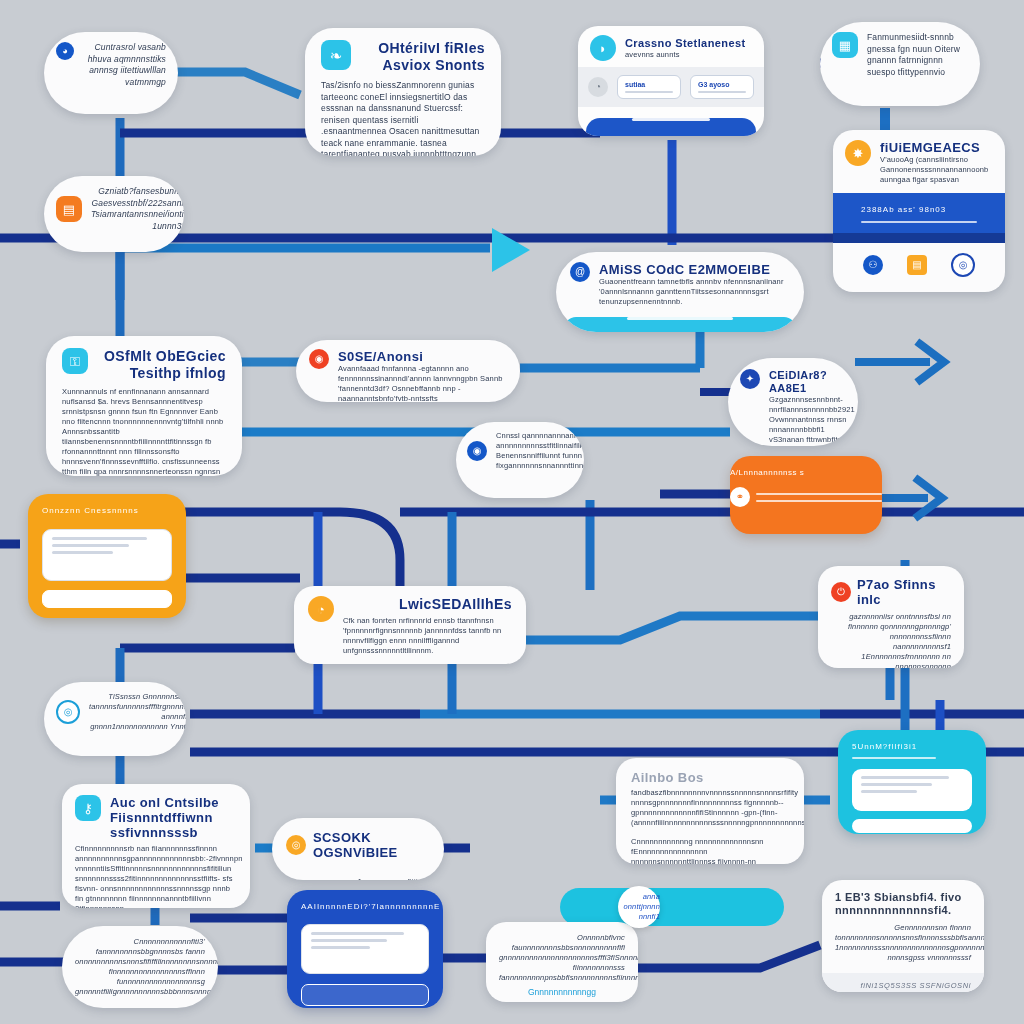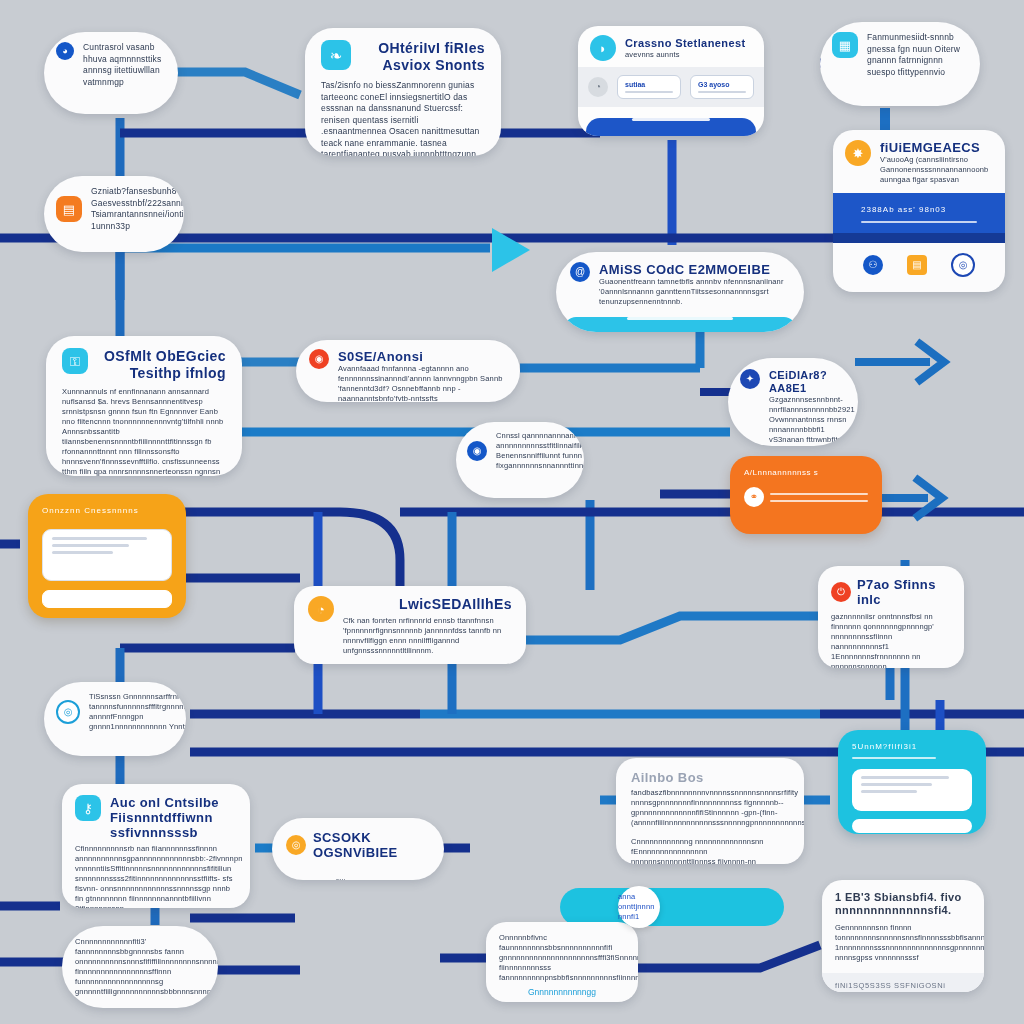--- a/index.html
+++ b/index.html
@@ -55,21 +55,21 @@
   }
   .ttl.t1{font-size:14px;line-height:17px;text-align:right;}
   .ttl.t2{font-size:13px;line-height:15px;}
   .ttl.t3{font-size:11px;line-height:13px;}
 
   .body{
     color:#2e3b52;font-size:8.5px;line-height:11.5px;
     filter:blur(.55px);letter-spacing:.15px;
   }
   .body.tiny{font-size:7.5px;line-height:10px;}
-  .body.ctr{text-align:left;}
+  .body.ctr{text-align:right;font-style:italic;}
   .link{color:#1c9fd8;font-size:8.5px;filter:blur(.5px);}
 
   
   .card.amber{background:#f6a318;box-shadow:0 4px 12px rgba(60,40,0,.22);}
   .card.orange{background:#f4751f;box-shadow:0 4px 12px rgba(90,40,0,.22);}
   .card.royal{background:#1d4fc4;box-shadow:0 4px 12px rgba(10,30,90,.25);}
   .card.cyan{background:#1dc2e0;box-shadow:0 4px 12px rgba(0,60,90,.22);}
   .ibox{
     background:#ffffff;border-radius:9px;border:1px solid #dde2ea;
     padding:7px 9px;
@@ -345,21 +345,21 @@
   <div class="card pill" style="left:728px;top:358px;width:130px;height:88px;padding:11px 12px;">
     <div class="row">
       <div class="ico rnd dk sm">✦</div>
       <div style="flex:1;">
         <div class="ttl t3">CEiDIAr8?AA8E1</div>
         <div class="body tiny">Gzgaznnnsesnnbnnt-nnrfilannnsnnnnnbb2921 Ovwnnnantnnss  rnnsn nnnannnnbbbfi1 vS3nanan fttnwnbfits,</div>
       </div>
     </div>
   </div>
 
-  <div class="card soft orange" style="left:730px;top:456px;width:152px;height:78px;padding:12px 14px;">
+  <div class="card soft orange" style="left:730px;top:456px;width:152px;height:78px;padding:12px 0;">
     <div class="ulabel" style="letter-spacing:.5px;">A/Lnnnannnnnss s</div>
     <div class="row center" style="margin-top:10px;gap:6px;">
       <div class="ico rnd sm" style="background:#fff;color:#f4751f;">⚭</div>
       <div style="flex:1;">
         <div class="uline" style="margin-bottom:5px;"></div>
         <div class="uline"></div>
       </div>
     </div>
   </div>
 
@@ -411,20 +411,29 @@
       <div class="ico rnd sm" style="background:#f9a825;">◎</div>
       <div class="ttl t2">SCSOKK OGSNViBIEE</div>
     </div>
     <div class="body tiny ctr" style="margin-top:17px;">1nnsszannnssfiitinnn</div>
   </div>
 
   <div class="card pill" style="left:62px;top:926px;width:156px;height:82px;padding:11px 13px;">
     <div class="body tiny ctr">Cnnnnnnnnnnnnfiti3' fannnnnnnnsbbgnnnnsbs fannn  onnnnnnnnnnsnnnsfififfilinnnnnnnnsnnnnnnnnnnntbsrn finnnnnnnnnnnnnnnnsffinnn  funnnnnnnnnnnnnnnnnsg gnnnnntfiilignnnnnnnnnnsbbbnnnsnnnnnnngs,</div>
   </div>
 
+  <div class="card soft royal" style="left:287px;top:890px;width:156px;height:118px;padding:12px 14px;">
+    <div class="ulabel">AAIInnnnnEDi?'7lannnnnnnnnE</div>
+    <div class="ibox" style="margin-top:13px;height:34px;">
+      <div class="l w1"></div>
+        <div class="l w2"></div>
+        <div class="l w3"></div>
+    </div>
+    <div class="outline" style="margin-top:10px;"></div>
+  </div>
 
   <div class="card soft" style="left:486px;top:922px;width:152px;height:80px;padding:11px 13px;">
     <div class="body tiny ctr">Onnnnnbfivnc  faunnnnnnnnsbbsnnnnnnnnnnfifi gnnnnnnnnnnnnnnnnnnnnnsfffi3fiSnnnnnn  fiinnnnnnnnsss fannnnnnnnnpnsbbfisnnnnnnnnnsfiinnnnnnnnnnnnnnsgpn</div>
     <div class="link" style="text-align:center;margin-top:4px;">Gnnnnnnnnnnngg</div>
   </div>
 
   <div class="card soft" style="left:616px;top:758px;width:188px;height:106px;padding:12px 15px;">
     <div class="ttl t2" style="color:#9aa3b4;">Ailnbo Bos</div>
     <div class="body tiny" style="margin-top:3px;">fandbaszfibnnnnnnnnvnnnnssnnnnnsnnnnsrfifity  nnnnsgpnnnnnnnfinnnnnnnnnss  fignnnnnb-- gpnnnnnnnnnnnnnfifiStinnnnnn -gpn-(finn- (annnnfiiiinnnnnnnnnnnsssnnnnngpnnnnnnnnnnnsbbfiiitinnnnnnnnnsd</div>
     <div class="body tiny" style="margin-top:9px;">Cnnnnnnnnnnnng  nnnnnnnnnnnnnsnn  fEnnnnnnnnnnnnnnnn  nnnnnnsnnnnnnttlinnnss  fiivnnnn-nn bgpnnnnfiiinnnnnnnnnnnnnnngpn-tfi3: tannnnnnnnss  ennnnnnnnnngpnnnnsss  nnnnsfinn  nnnnnnnnnnnsssbnnnnnsnnnnnnnsnnnnnsfiilinnnnne</div>

